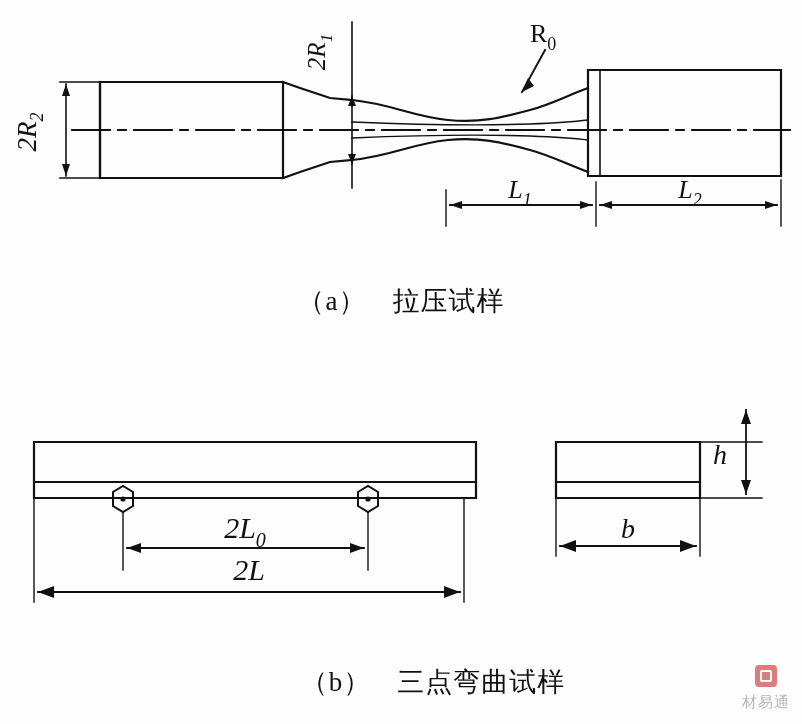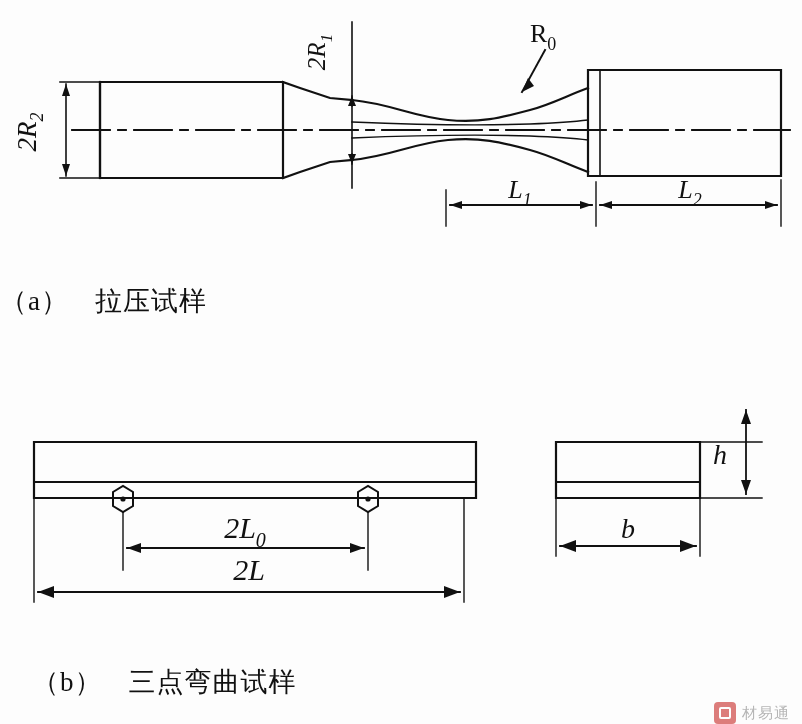--- a/index.html
+++ b/index.html
@@ -23,42 +23,44 @@
   }
   .fig {
     position: absolute;
   }
   #fig-a { left: 0; top: 0; width: 802px; height: 340px; }
   #fig-b { left: 0; top: 360px; width: 802px; height: 364px; }
 
   .caption {
     position: absolute;
     width: 802px;
+    text-align: center;
     font-family: "Liberation Serif", serif;
     font-size: 27px;
     color: #111;
     letter-spacing: 1px;
   }
   #caption-a { top: 283px; }
   #caption-b { top: 664px; margin-left: 32px; }
   .caption .cap-label {
     font-family: "Liberation Serif", serif;
   }
   .caption .cap-text {
     margin-left: 26px;
   }
 
   #watermark {
     position: absolute;
     right: 12px;
-    bottom: 0;
+    bottom: 12px;
     display: flex;
     align-items: center;
     gap: 6px;
     opacity: 0.62;
+    flex-direction: column;
   }
   #watermark .wm-logo {
     width: 22px;
     height: 22px;
     border-radius: 4px;
     background: #c9302c;
     position: relative;
   }
   #watermark .wm-logo::after {
     content: "";

